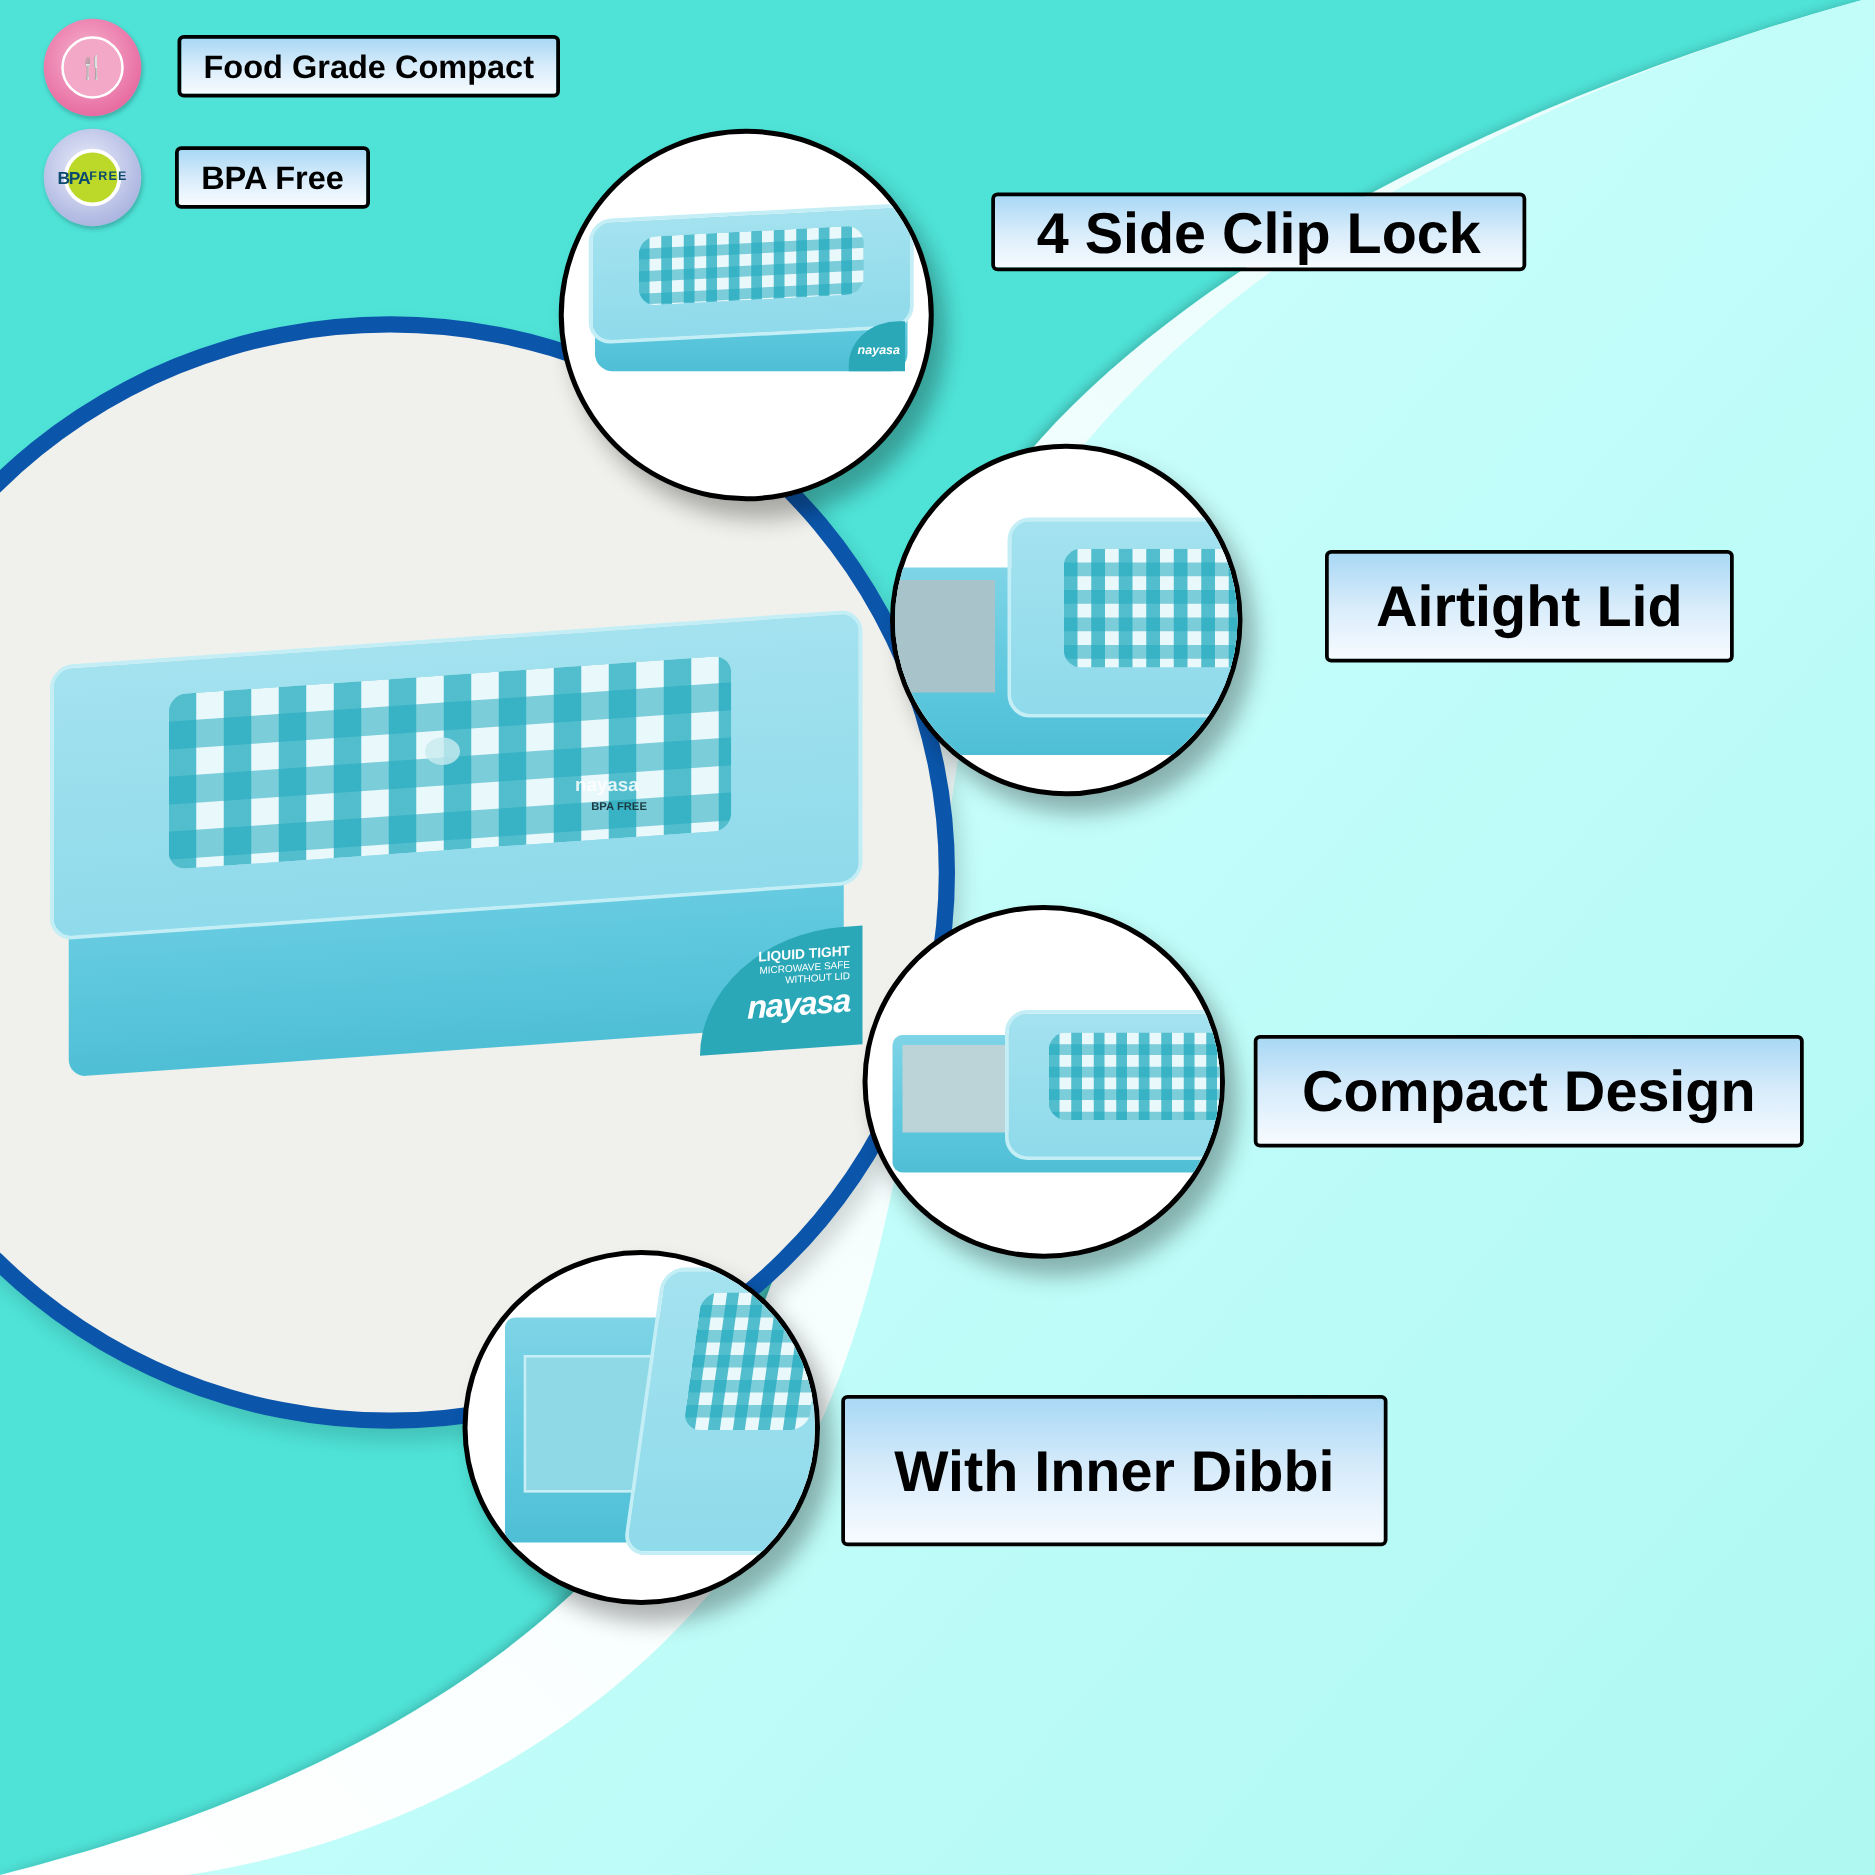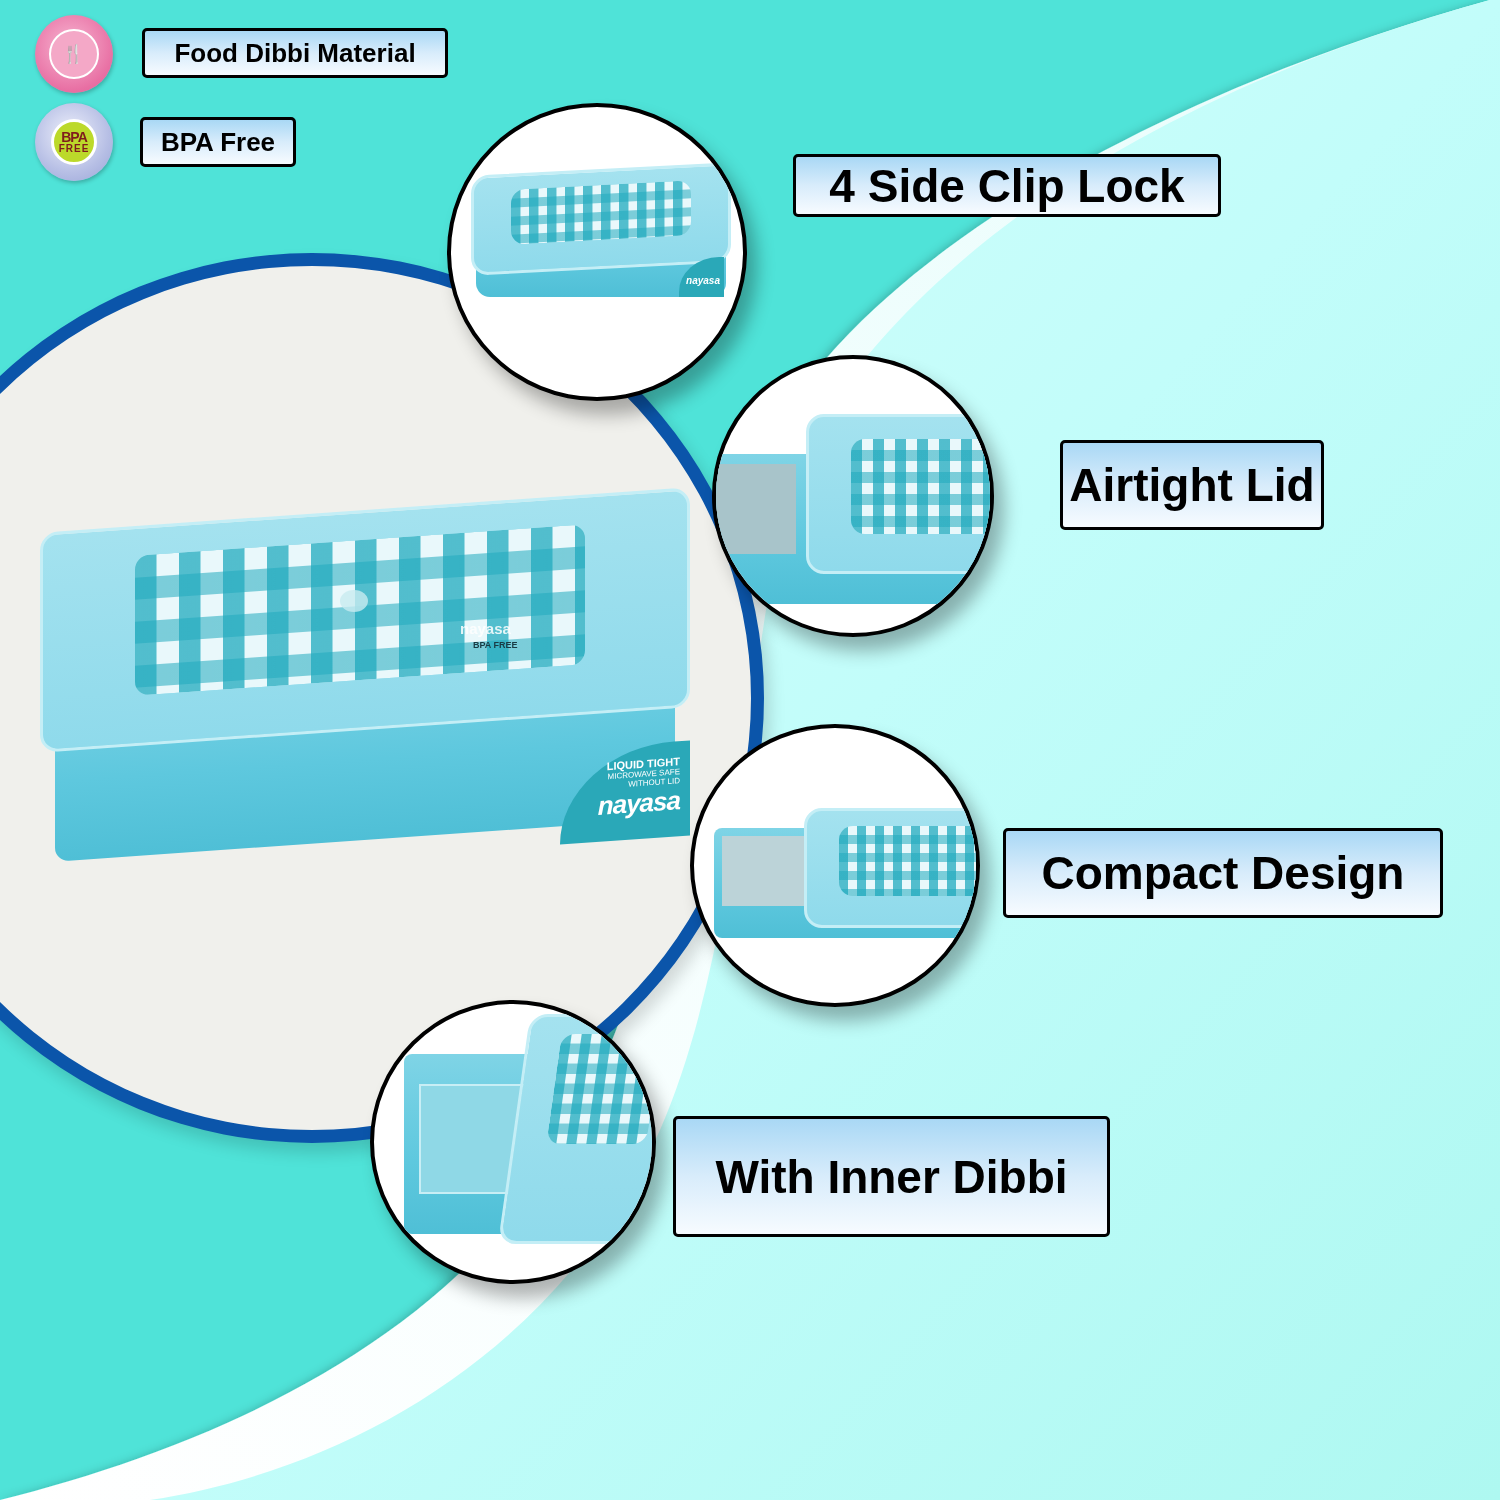--- a/index.html
+++ b/index.html
@@ -25,22 +25,22 @@
   }
   .badge-food { background: radial-gradient(circle at 45% 40%, #f7b6d2 0%, #e86fa3 70%, #de5d95 100%); }
   .badge-food .inner {
     width: 50px; height: 50px; border-radius: 50%; background: #f4a8c7;
     border: 2px solid #fff; display: flex; align-items: center; justify-content: center;
     font-size: 18px; color: #7a2a4a; font-weight: bold;
   }
   .badge-bpa { background: radial-gradient(circle at 45% 40%, #eef0fb 0%, #b7bfe5 60%, #98a3d6 100%); }
   .badge-bpa .inner {
     width: 46px; height: 46px; border-radius: 50%; background: #bcd92a;
-    border: 3px solid #fff; display: flex; flex-direction: column; align-items: center; justify-content: center;
-    color: #7f1d1d; font-weight: bold; line-height: 1;
+    border: 3px solid #fff; display: flex; flex-direction: row; align-items: center; justify-content: center;
+    color: #0c4a6e; font-weight: bold; line-height: 1;
   }
   .badge-bpa .inner .t1 { font-size: 14px; letter-spacing: -1px; }
   .badge-bpa .inner .t2 { font-size: 10px; letter-spacing: 1px; }
 
   .label-box {
     position: absolute; border: 3px solid #000; border-radius: 5px;
     background: linear-gradient(to bottom, #a9d8f5 0%, #d8ecfb 50%, #f7fbff 100%);
     display: flex; align-items: center; justify-content: center;
     font-weight: bold; color: #000; white-space: nowrap;
   }
@@ -120,21 +120,21 @@
     <div class="l2">WITHOUT LID</div>
     <div class="l3">nayasa</div>
   </div>
 </div>
 
 <div class="badge-row" style="left:35px;top:15px;">
   <div class="badge-icon badge-food" style="position:relative;">
     <div class="inner">🍴</div>
   </div>
 </div>
-<div class="label-box label-small" style="left:142px;top:28px;width:306px;">Food Dibbi Material</div>
+<div class="label-box label-small" style="left:142px;top:28px;width:306px;">Food Grade Compact</div>
 
 <div class="badge-row" style="left:35px;top:103px;">
   <div class="badge-icon badge-bpa">
     <div class="inner">
       <span class="t1">BPA</span>
       <span class="t2">FREE</span>
     </div>
   </div>
 </div>
 <div class="label-box label-small" style="left:140px;top:117px;width:156px;">BPA Free</div>
@@ -148,21 +148,21 @@
   </div>
 </div>
 <div class="label-box label-large" style="left:793px;top:154px;width:428px;height:63px;">4 Side Clip Lock</div>
 
 <div class="inset" style="left:712px;top:355px;width:282px;height:282px;">
   <div class="box-body" style="left:-10px;top:95px;width:300px;height:150px;border-radius:6px;"></div>
   <div style="position:absolute;left:0;top:105px;width:80px;height:90px;background:#a8c4ca;"></div>
   <div class="box-lid" style="left:90px;top:55px;width:220px;height:160px;"></div>
   <div class="gingham" style="left:135px;top:80px;width:160px;height:95px;background-size:22px 22px, 22px 22px;"></div>
 </div>
-<div class="label-box label-large" style="left:1060px;top:440px;width:264px;height:90px;">Airtight Lid</div>
+<div class="label-box label-large" style="left:1060px;top:440px;width:327px;height:90px;">Airtight Lid</div>
 
 <div class="inset" style="left:690px;top:724px;width:290px;height:283px;">
   <div class="box-body" style="left:20px;top:100px;width:270px;height:110px;border-radius:8px;"></div>
   <div style="position:absolute;left:28px;top:108px;width:90px;height:70px;background:#bcd3d8;"></div>
   <div class="box-lid" style="left:110px;top:80px;width:200px;height:120px;"></div>
   <div class="gingham" style="left:145px;top:98px;width:150px;height:70px;background-size:18px 18px, 18px 18px;"></div>
 </div>
 <div class="label-box label-large" style="left:1003px;top:828px;width:440px;height:90px;">Compact Design</div>
 
 <div class="inset" style="left:370px;top:1000px;width:286px;height:284px;">

